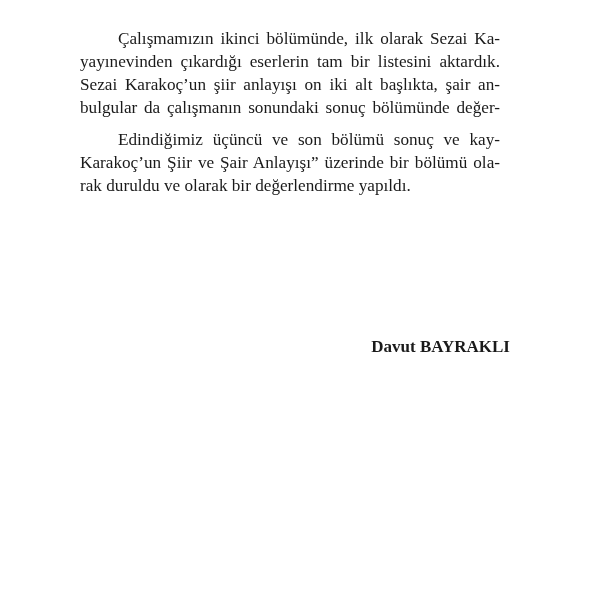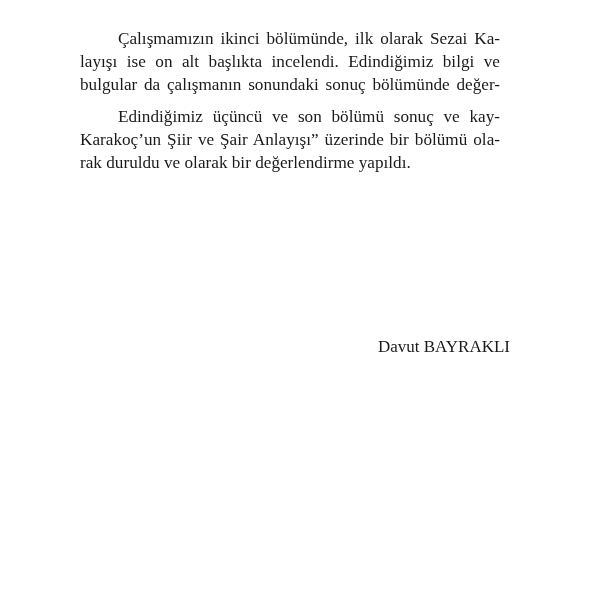--- a/index.html
+++ b/index.html
@@ -38,33 +38,34 @@
       padding-left: 38px;
     }
     .line.last {
       text-align-last: left;
     }
     .signature {
       position: absolute;
       right: 90px;
       top: 337px;
       font-family: "Liberation Serif", "DejaVu Serif", serif;
-      font-weight: normal;
+      font-weight: bold;
       font-size: 17px;
       color: #1a1a1a;
       white-space: nowrap;
     }
   </style>
 </head>
 <body>
 
 <div class="page">
   <div class="para">
     <span class="line indent">Çalışmamızın ikinci bölümünde, ilk olarak Sezai Ka-</span>
-    <span class="line">layışı ise on alt başlıkta incelendi. Edindiğimiz bilgi ve</span>
+    <span class="line">yayınevinden çıkardığı eserlerin tam bir listesini aktardık.</span>
+    <span class="line">Sezai Karakoç’un şiir anlayışı on iki alt başlıkta, şair an-</span>
     <span class="line">bulgular da çalışmanın sonundaki sonuç bölümünde değer-</span>
   </div>
   <div class="para">
     <span class="line indent">Edindiğimiz üçüncü ve son bölümü sonuç ve kay-</span>
     <span class="line">Karakoç’un Şiir ve Şair Anlayışı” üzerinde bir bölümü ola-</span>
     <span class="line last">rak duruldu ve olarak bir değerlendirme yapıldı.</span>
   </div>
 </div>
 
 <div class="signature">Davut BAYRAKLI</div>

